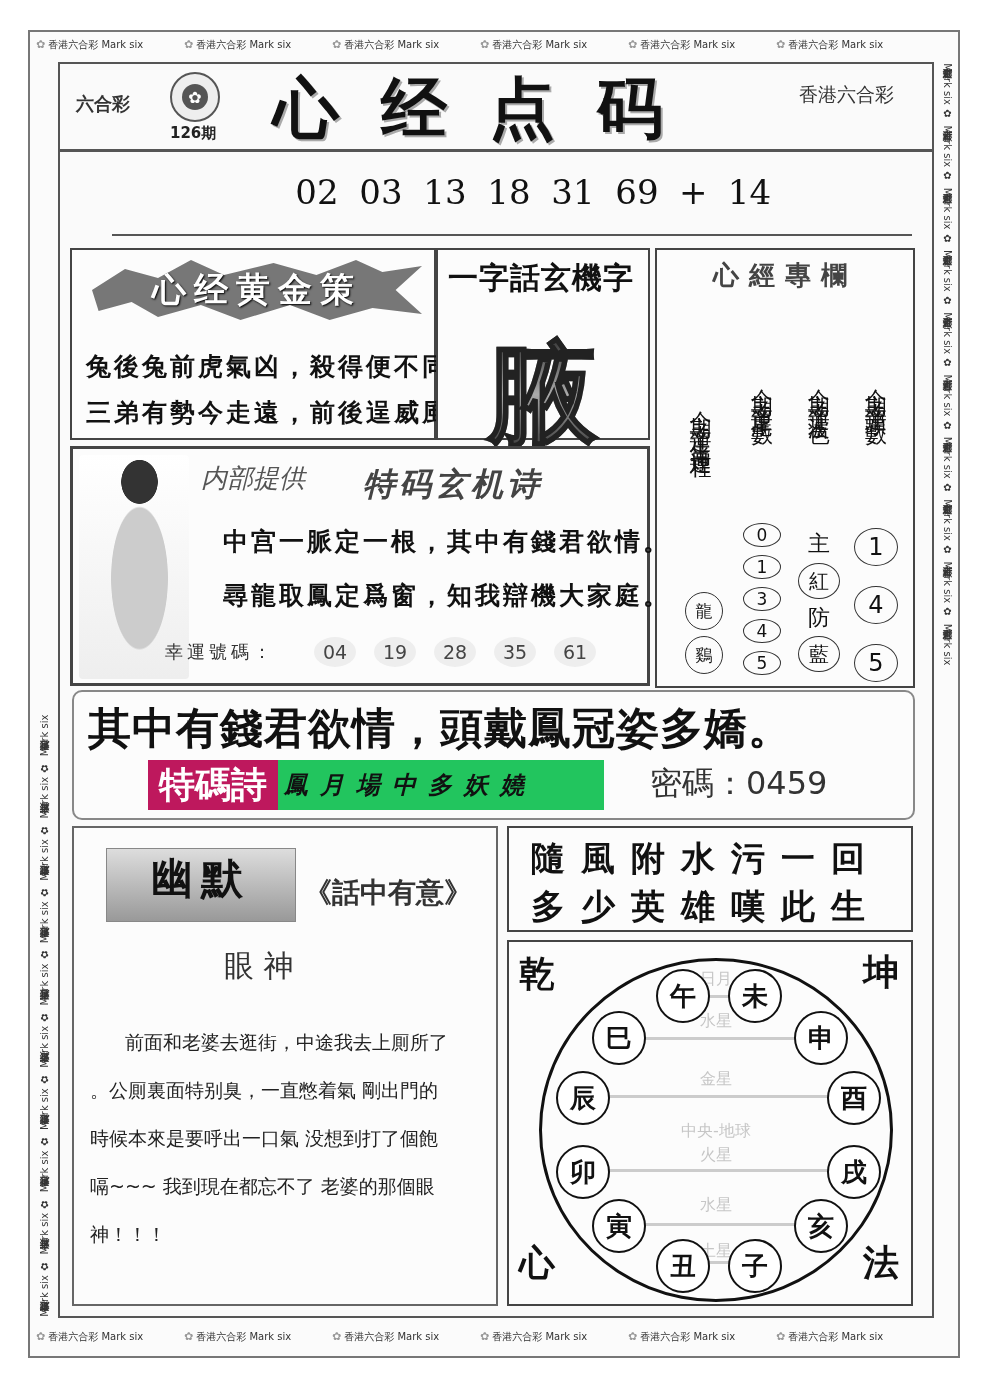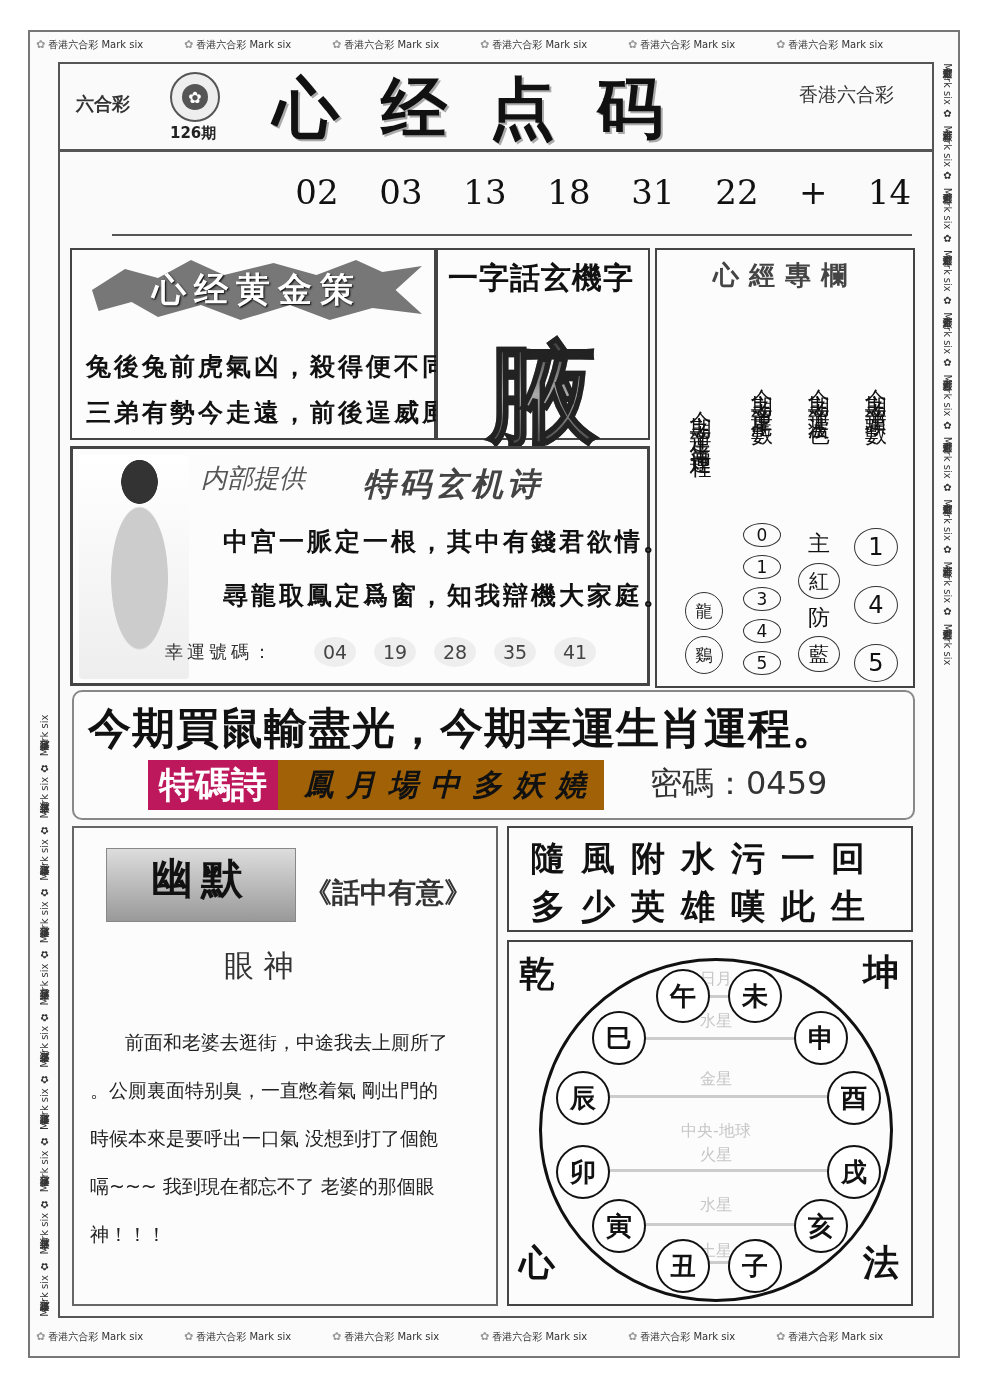--- a/index.html
+++ b/index.html
@@ -10,21 +10,21 @@
 .strip-v{position:absolute;top:60px;width:14px;font-size:10px;color:#333;writing-mode:vertical-rl;white-space:nowrap;line-height:14px}
 .flower{color:#999;font-size:11px;margin-right:3px}
 .inner{position:absolute;left:58px;top:62px;width:876px;height:1256px;border:2px solid #555;background:#fafafa}
 .header{position:absolute;left:58px;top:62px;width:876px;height:90px;border-bottom:3px solid #555}
 .logo-text{position:absolute;left:18px;top:30px;font-size:18px;font-weight:bold;color:#333}
 .emblem{position:absolute;left:112px;top:10px;width:50px;height:50px;border-radius:50%;border:2px solid #555;display:flex;align-items:center;justify-content:center;background:#eee}
 .emblem-inner{width:26px;height:26px;border-radius:50%;background:#555;color:#fff;font-size:16px;display:flex;align-items:center;justify-content:center}
 .issue{position:absolute;left:112px;top:62px;font-size:15px;font-weight:bold;color:#222}
 .title{position:absolute;left:215px;top:2px;font-size:66px;font-weight:bold;letter-spacing:42px;font-family:"DejaVu Serif",serif;color:#111;text-shadow:2px 2px 0 #aaa}
 .subtitle{position:absolute;right:40px;top:20px;font-size:19px;color:#333}
-.numbers{position:absolute;left:295px;top:172px;display:flex;gap:40px;font-family:"DejaVu Serif",serif;font-size:34px;color:#111}
+.numbers{position:absolute;left:295px;top:172px;display:flex;gap:20px;font-family:"DejaVu Serif",serif;font-size:34px;color:#111}
 .numbers .star{position:relative;width:44px;text-align:center}
 .numbers .star::before{content:"★";position:absolute;left:-14px;top:-20px;font-size:70px;color:#e3e3e3;z-index:-1;line-height:1}
 .plus{font-size:34px}
 .num-line{position:absolute;left:112px;top:234px;width:800px;height:2px;background:#555}
 .box{position:absolute;border:2px solid #444;background:#fcfcfc}
 .banner{position:absolute;left:20px;top:10px;width:330px;height:60px;background:#777;clip-path:polygon(0 50%,10% 15%,20% 30%,30% 0,40% 25%,55% 5%,68% 25%,80% 0,88% 20%,100% 10%,92% 50%,100% 90%,85% 80%,72% 100%,60% 75%,45% 100%,33% 75%,20% 95%,12% 70%,2% 85%);display:flex;align-items:center;justify-content:center}
 .banner span{color:#fff;font-size:34px;font-weight:bold;letter-spacing:8px;text-shadow:1px 1px 2px #000;font-family:"DejaVu Serif",serif}
 .poem{font-family:"DejaVu Serif",serif;font-weight:bold;font-size:25px;letter-spacing:3px;white-space:nowrap}
 .big-char{position:absolute;left:50px;top:70px;font-size:110px;font-weight:bold;color:#fff;-webkit-text-stroke:2px #222;background:linear-gradient(#111,#aaa,#111);-webkit-background-clip:text;background-clip:text;color:transparent}
 .col{position:absolute;top:44px;width:30px;text-align:center;font-size:22px;line-height:31.5px}
@@ -78,21 +78,21 @@
   <div class="title">心经点码</div>
   <div class="subtitle">香港六合彩</div>
 </div>
 
 <div class="numbers">
   <div class="star">02</div>
   <div class="star">03</div>
   <div class="star">13</div>
   <div class="star">18</div>
   <div class="star">31</div>
-  <div class="star">22</div>
+  <div class="star">69</div>
   <div class="plus">+</div>
   <div class="star">14</div>
 </div>
 <div class="num-line"></div>
 
 <div class="box" style="left:70px;top:248px;width:366px;height:192px">
   <div class="banner">
       <span>心经黄金策</span>
     </div>
   <div class="poem" style="position:absolute;left:14px;top:100px">兔後兔前虎氣凶，殺得便不同。</div>
@@ -139,28 +139,28 @@
   <div style="position:absolute;left:128px;top:12px;font-size:26px;font-style:italic;color:#555">内部提供</div>
   <div style="position:absolute;left:290px;top:14px;font-size:32px;font-style:italic;font-weight:bold;color:#444;letter-spacing:4px">特码玄机诗</div>
   <div class="poem" style="position:absolute;left:150px;top:76px">中宫一脈定一根，其中有錢君欲情。</div>
   <div class="poem" style="position:absolute;left:150px;top:130px">尋龍取鳳定爲窗，知我辯機大家庭。</div>
   <div class="lucky" style="position:absolute;left:92px;top:188px">
     <span style="font-size:18px;letter-spacing:4px;color:#333;margin-right:21px">幸運號碼：</span>
     <span class="n">04</span>
     <span class="n">19</span>
     <span class="n">28</span>
     <span class="n">35</span>
-    <span class="n">41</span>
+    <span class="n">61</span>
   </div>
 </div>
 
 <div class="box" style="left:72px;top:690px;width:843px;height:130px;border-radius:10px;border-color:#888">
-  <div style="position:absolute;left:14px;top:8px;font-size:43px;font-weight:bold;letter-spacing:1px;white-space:nowrap">今期買鼠輸盡光，今期幸運生肖運程。</div>
+  <div style="position:absolute;left:14px;top:8px;font-size:43px;font-weight:bold;letter-spacing:1px;white-space:nowrap">其中有錢君欲情，頭戴鳳冠姿多嬌。</div>
   <div style="position:absolute;left:74px;top:68px;width:130px;height:50px;background:#be185d;color:#fff;font-size:36px;font-weight:bold;text-align:center;line-height:50px">特碼詩</div>
-  <div style="position:absolute;left:204px;top:68px;width:326px;height:50px;background:#a16207;font-size:30px;line-height:50px;padding-left:26px;letter-spacing:12px;font-family:'DejaVu Serif',serif;font-style:italic;font-weight:bold">鳳月場中多妖嬈</div>
+  <div style="position:absolute;left:204px;top:68px;width:326px;height:50px;background:#22c55e;font-size:24px;line-height:50px;padding-left:6px;letter-spacing:12px;font-family:'DejaVu Serif',serif;font-style:italic;font-weight:bold">鳳月場中多妖嬈</div>
   <div style="position:absolute;left:576px;top:70px;font-size:32px;color:#333"><span>密碼：</span><span>0459</span></div>
 </div>
 
 <div class="box" style="left:72px;top:826px;width:426px;height:480px;border-color:#666">
   <div style="position:absolute;left:32px;top:20px;width:190px;height:74px;background:linear-gradient(#ddd,#999);border:1px solid #888;font-size:42px;font-weight:bold;text-align:center;line-height:60px;letter-spacing:8px">幽默</div>
   <div style="position:absolute;left:230px;top:46px;font-size:28px;font-weight:bold;color:#333">《話中有意》</div>
   <div style="position:absolute;left:150px;top:118px;font-size:30px;color:#333">眼 神</div>
   <div style="position:absolute;left:16px;top:190px;width:400px;font-size:19px;line-height:48px;color:#222">
     <div style="padding-left:35px;white-space:nowrap">前面和老婆去逛街，中途我去上厠所了</div>
     <div style="white-space:nowrap">。公厠裏面特别臭，一直憋着氣 剛出門的</div>

